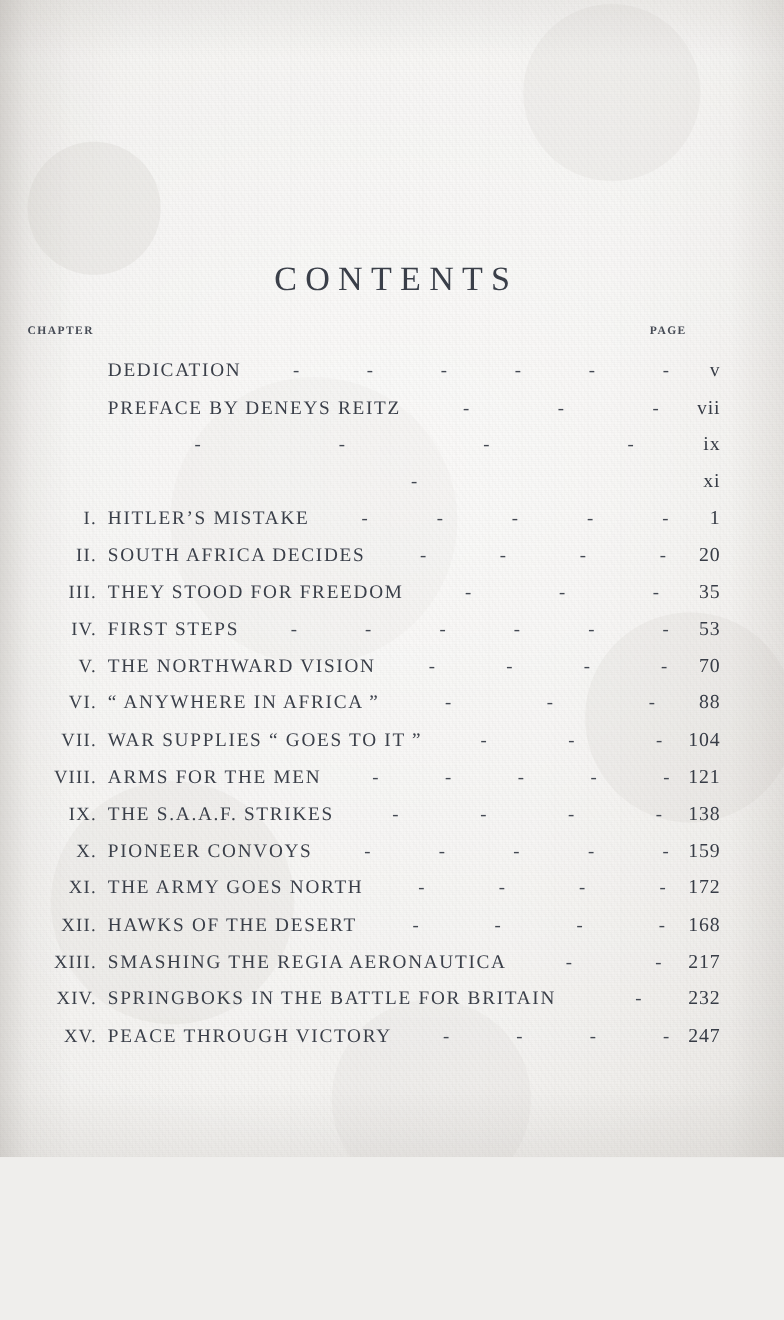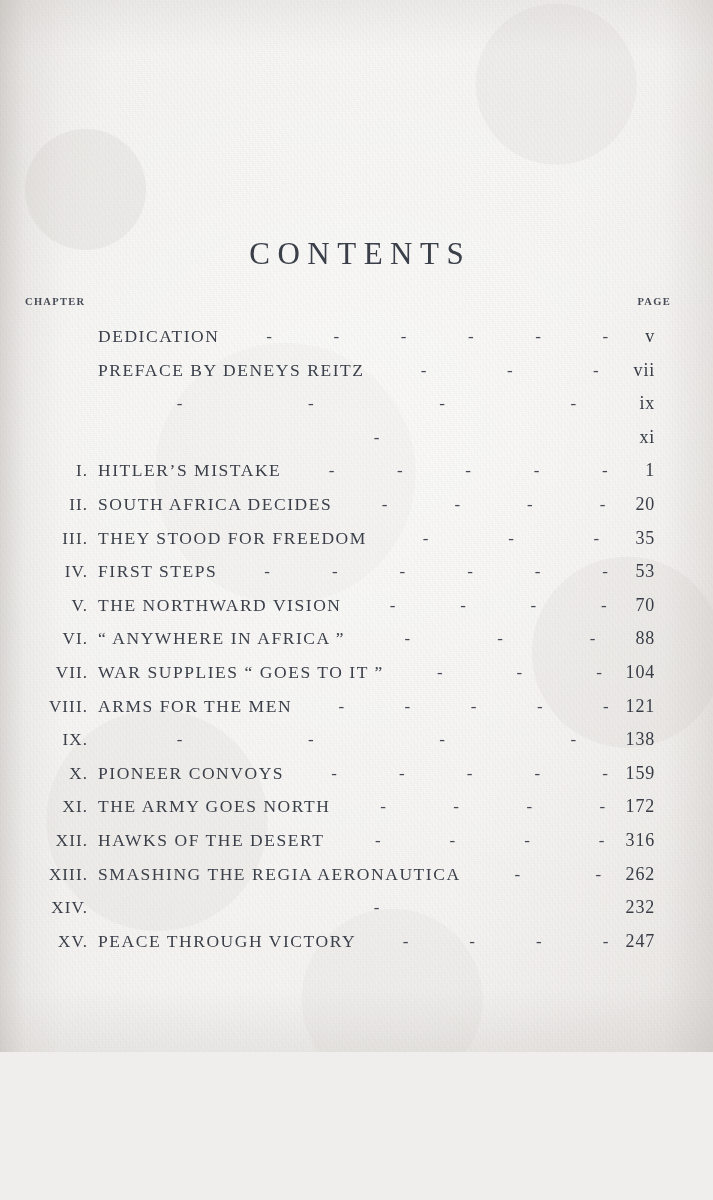--- a/index.html
+++ b/index.html
@@ -86,21 +86,21 @@
   
   .colhead {
     position: absolute;
     top: 296px;
     font-size: 10.5px;
     font-weight: 700;
     letter-spacing: 1.3px;
     color: #464b55;
   }
   .colhead.chapter { left: 25px; }
-  .colhead.page    { left: 576px; width: 95px; text-align: right; }
+  .colhead.page    { left: 560px; width: 95px; text-align: center; }
 
   
   .rows {
     position: absolute;
     top: 320px;
     left: 0;
     width: 713px;
   }
   .row {
     position: relative;
@@ -339,20 +339,21 @@
               <span>-</span>
               <span>-</span>
               <span>-</span>
             </span>
           </div>
           <div class="pageno">121</div>
         </div>
         <div class="row">
           <div class="num">IX.</div>
           <div class="entry">
+            <span class="label">THE S.A.A.F. STRIKES</span>
             <span class="leader">
               <span>-</span>
               <span>-</span>
               <span>-</span>
               <span>-</span>
             </span>
           </div>
           <div class="pageno">138</div>
         </div>
         <div class="row">
@@ -386,36 +387,37 @@
           <div class="num">XII.</div>
           <div class="entry">
             <span class="label">HAWKS OF THE DESERT</span>
             <span class="leader">
               <span>-</span>
               <span>-</span>
               <span>-</span>
               <span>-</span>
             </span>
           </div>
-          <div class="pageno">316</div>
+          <div class="pageno">168</div>
         </div>
         <div class="row">
           <div class="num">XIII.</div>
           <div class="entry">
             <span class="label">SMASHING THE REGIA AERONAUTICA</span>
             <span class="leader">
               <span>-</span>
               <span>-</span>
             </span>
           </div>
-          <div class="pageno">262</div>
+          <div class="pageno">217</div>
         </div>
         <div class="row">
           <div class="num">XIV.</div>
           <div class="entry">
+            <span class="label">SPRINGBOKS IN THE BATTLE FOR BRITAIN</span>
             <span class="leader">
               <span>-</span>
             </span>
           </div>
           <div class="pageno">232</div>
         </div>
         <div class="row">
           <div class="num">XV.</div>
           <div class="entry">
             <span class="label">PEACE THROUGH VICTORY</span>

